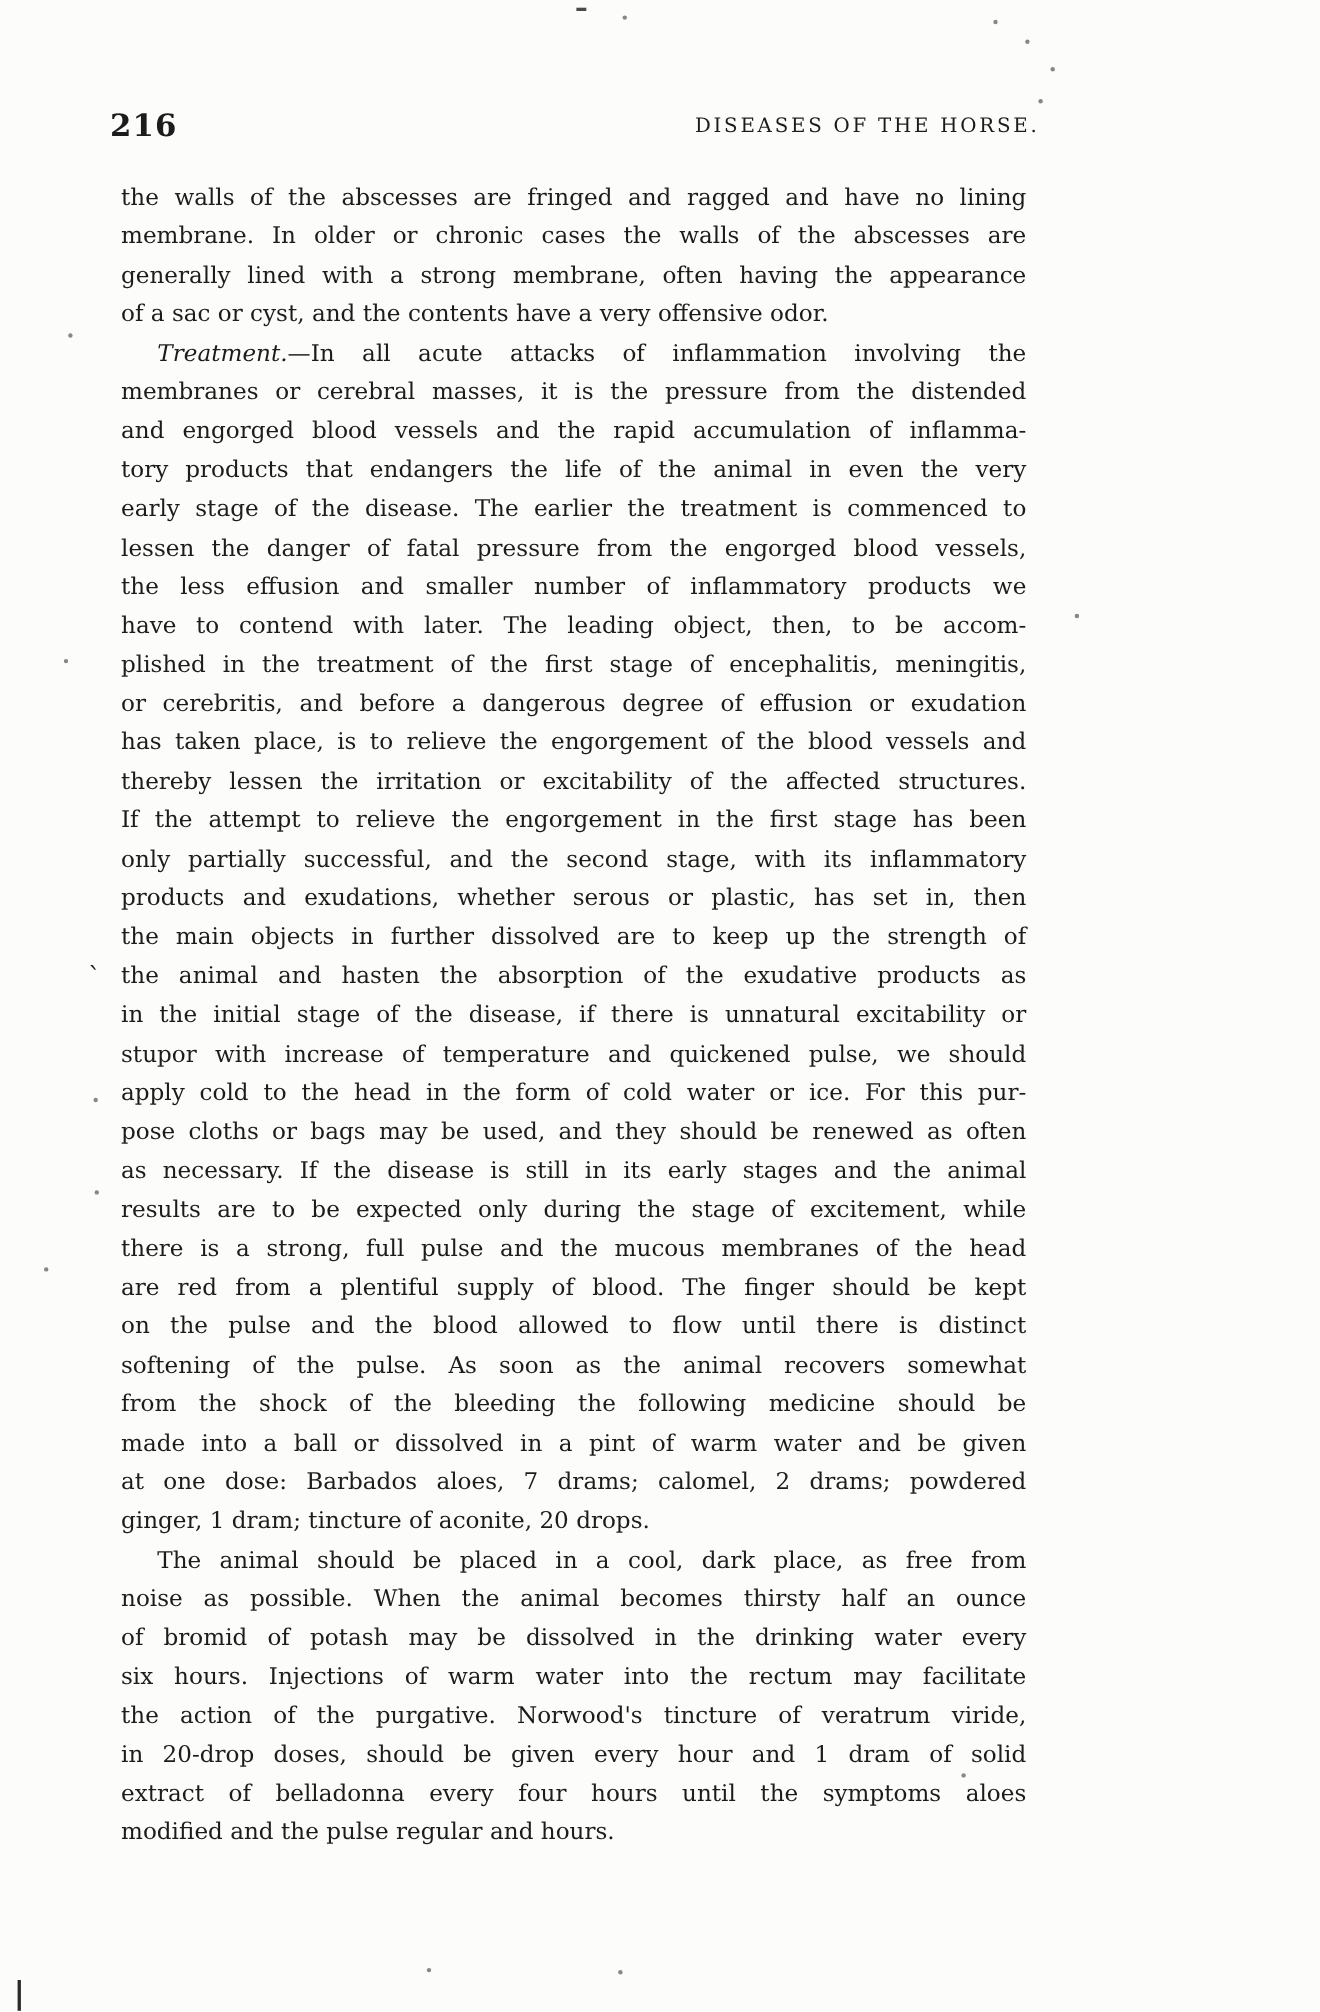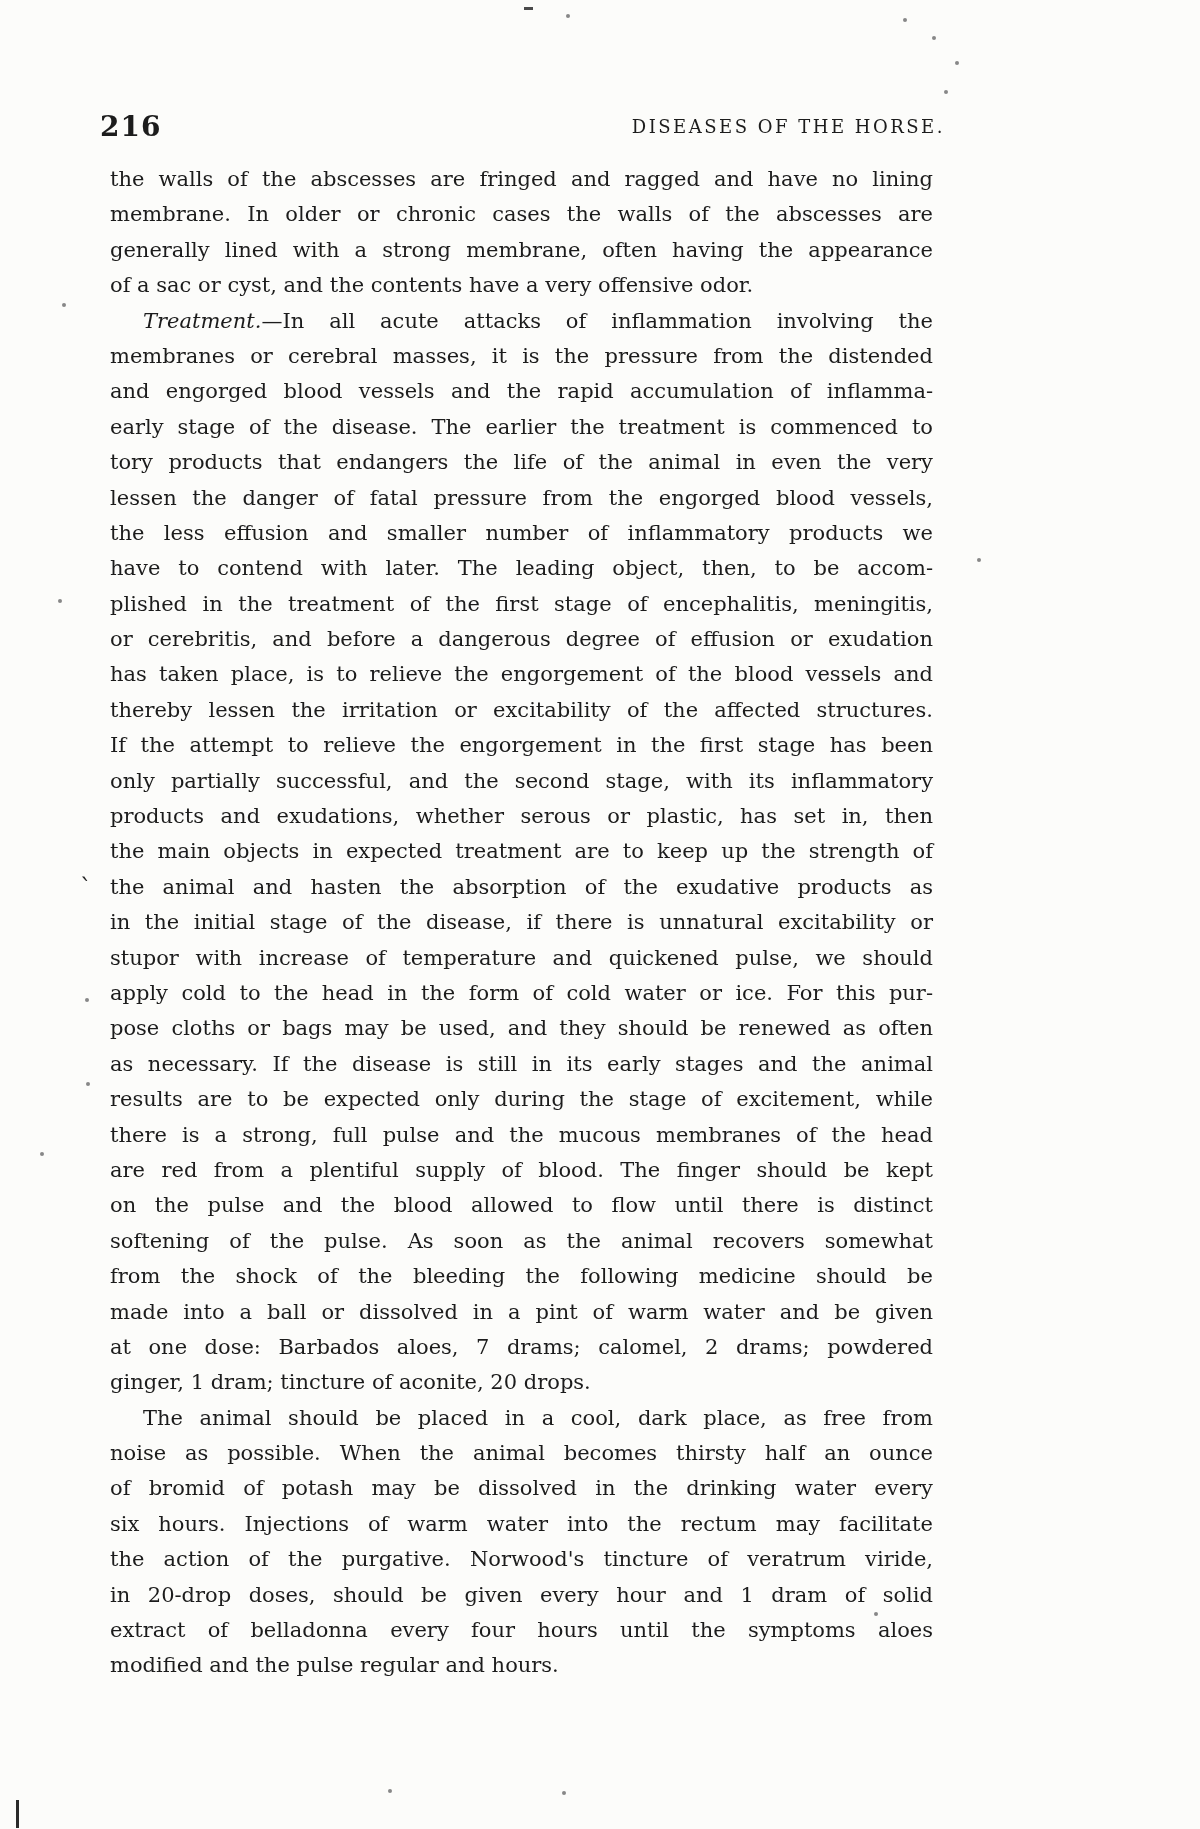--- a/index.html
+++ b/index.html
@@ -6,21 +6,21 @@
   html,body{margin:0;padding:0;}
   body{
     width:1200px;height:1829px;position:relative;overflow:hidden;
     background:var(--paper,#fcfcfa);
     color:var(--ink,#1c1c1c);
     font-family:"DejaVu Serif","Liberation Serif",serif;
   }
   .page{position:absolute;inset:0;}
 
   
-  .running-header{position:absolute;left:110px;top:110px;width:823px;height:40px;}
+  .running-header{position:absolute;left:110px;top:98px;width:823px;height:40px;}
   .page-num{
     position:absolute;left:-10px;top:0;
     font-size:28px;font-weight:bold;letter-spacing:1px;
   }
   .head-title{
     display:block;text-align:right;
     font-size:18px;letter-spacing:2.5px;
     padding-top:6px;transform:translateX(12px);
     white-space:nowrap;
   }
@@ -60,33 +60,33 @@
   </header>
 
   <main class="text-block">
       <div class="line"><span class="line-text">the walls of the abscesses are fringed and ragged and have no lining</span></div>
       <div class="line"><span class="line-text">membrane.  In older or chronic cases the walls of the abscesses are</span></div>
       <div class="line"><span class="line-text">generally lined with a strong membrane, often having the appearance</span></div>
       <div class="line end"><span class="line-text">of a sac or cyst, and the contents have a very offensive odor.</span></div>
       <div class="line indent"><em class="lead">Treatment.</em><span class="line-text">—In all acute attacks of inflammation involving the</span></div>
       <div class="line"><span class="line-text">membranes or cerebral masses, it is the pressure from the distended</span></div>
       <div class="line"><span class="line-text">and engorged blood vessels and the rapid accumulation of inflamma-</span></div>
+      <div class="line"><span class="line-text">tory products that endangers the life of the animal in even the very</span></div>
       <div class="line"><span class="line-text">early stage of the disease.  The earlier the treatment is commenced to</span></div>
-      <div class="line"><span class="line-text">tory products that endangers the life of the animal in even the very</span></div>
       <div class="line"><span class="line-text">lessen the danger of fatal pressure from the engorged blood vessels,</span></div>
       <div class="line"><span class="line-text">the less effusion and smaller number of inflammatory products we</span></div>
       <div class="line"><span class="line-text">have to contend with later.  The leading object, then, to be accom-</span></div>
       <div class="line"><span class="line-text">plished in the treatment of the first stage of encephalitis, meningitis,</span></div>
       <div class="line"><span class="line-text">or cerebritis, and before a dangerous degree of effusion or exudation</span></div>
       <div class="line"><span class="line-text">has taken place, is to relieve the engorgement of the blood vessels and</span></div>
       <div class="line"><span class="line-text">thereby lessen the irritation or excitability of the affected structures.</span></div>
       <div class="line"><span class="line-text">If the attempt to relieve the engorgement in the first stage has been</span></div>
       <div class="line"><span class="line-text">only partially successful, and the second stage, with its inflammatory</span></div>
       <div class="line"><span class="line-text">products and exudations, whether serous or plastic, has set in, then</span></div>
-      <div class="line"><span class="line-text">the main objects in expected treatment are to keep up the strength of</span></div>
+      <div class="line"><span class="line-text">the main objects in further dissolved are to keep up the strength of</span></div>
       <div class="line"><span class="line-text">the animal and hasten the absorption of the exudative products as</span></div>
       <div class="line"><span class="line-text">in the initial stage of the disease, if there is unnatural excitability or</span></div>
       <div class="line"><span class="line-text">stupor with increase of temperature and quickened pulse, we should</span></div>
       <div class="line"><span class="line-text">apply cold to the head in the form of cold water or ice.  For this pur-</span></div>
       <div class="line"><span class="line-text">pose cloths or bags may be used, and they should be renewed as often</span></div>
       <div class="line"><span class="line-text">as necessary.  If the disease is still in its early stages and the animal</span></div>
       <div class="line"><span class="line-text">results are to be expected only during the stage of excitement, while</span></div>
       <div class="line"><span class="line-text">there is a strong, full pulse and the mucous membranes of the head</span></div>
       <div class="line"><span class="line-text">are red from a plentiful supply of blood.  The finger should be kept</span></div>
       <div class="line"><span class="line-text">on the pulse and the blood allowed to flow until there is distinct</span></div>

